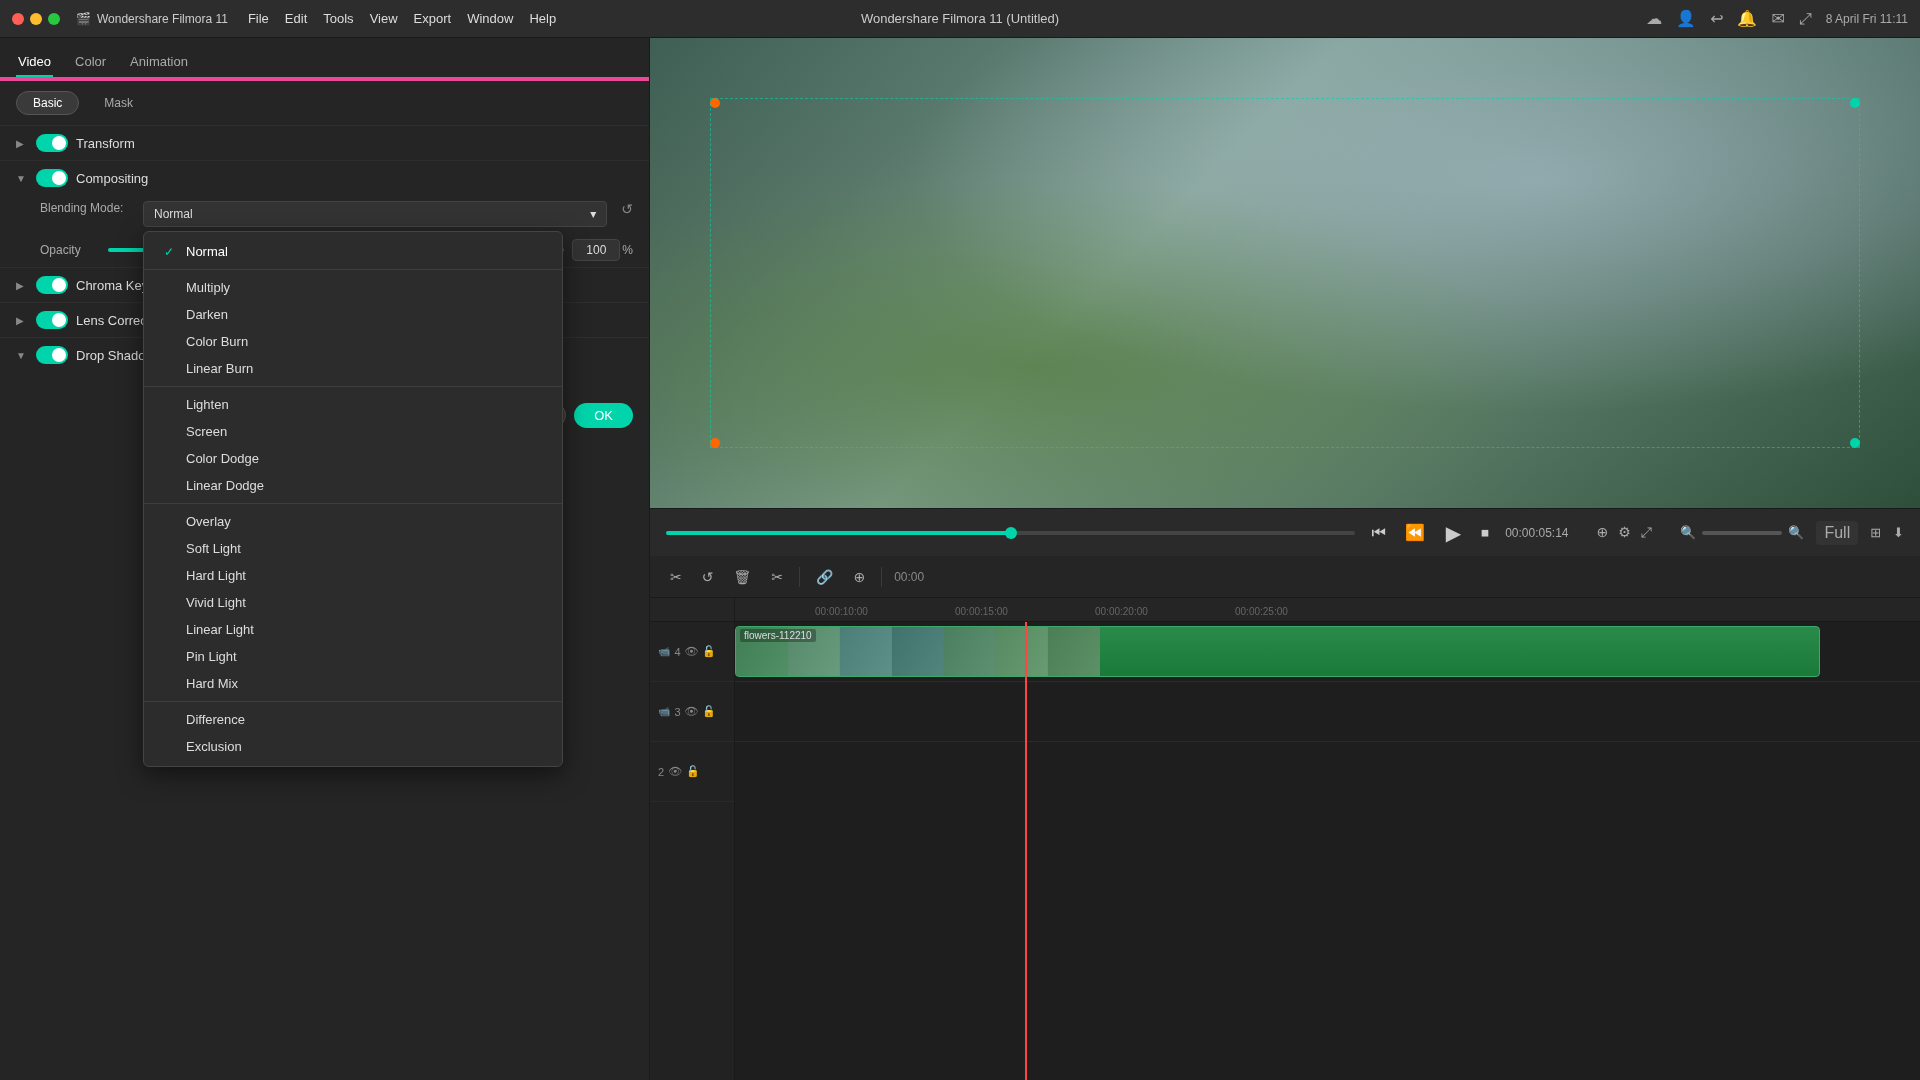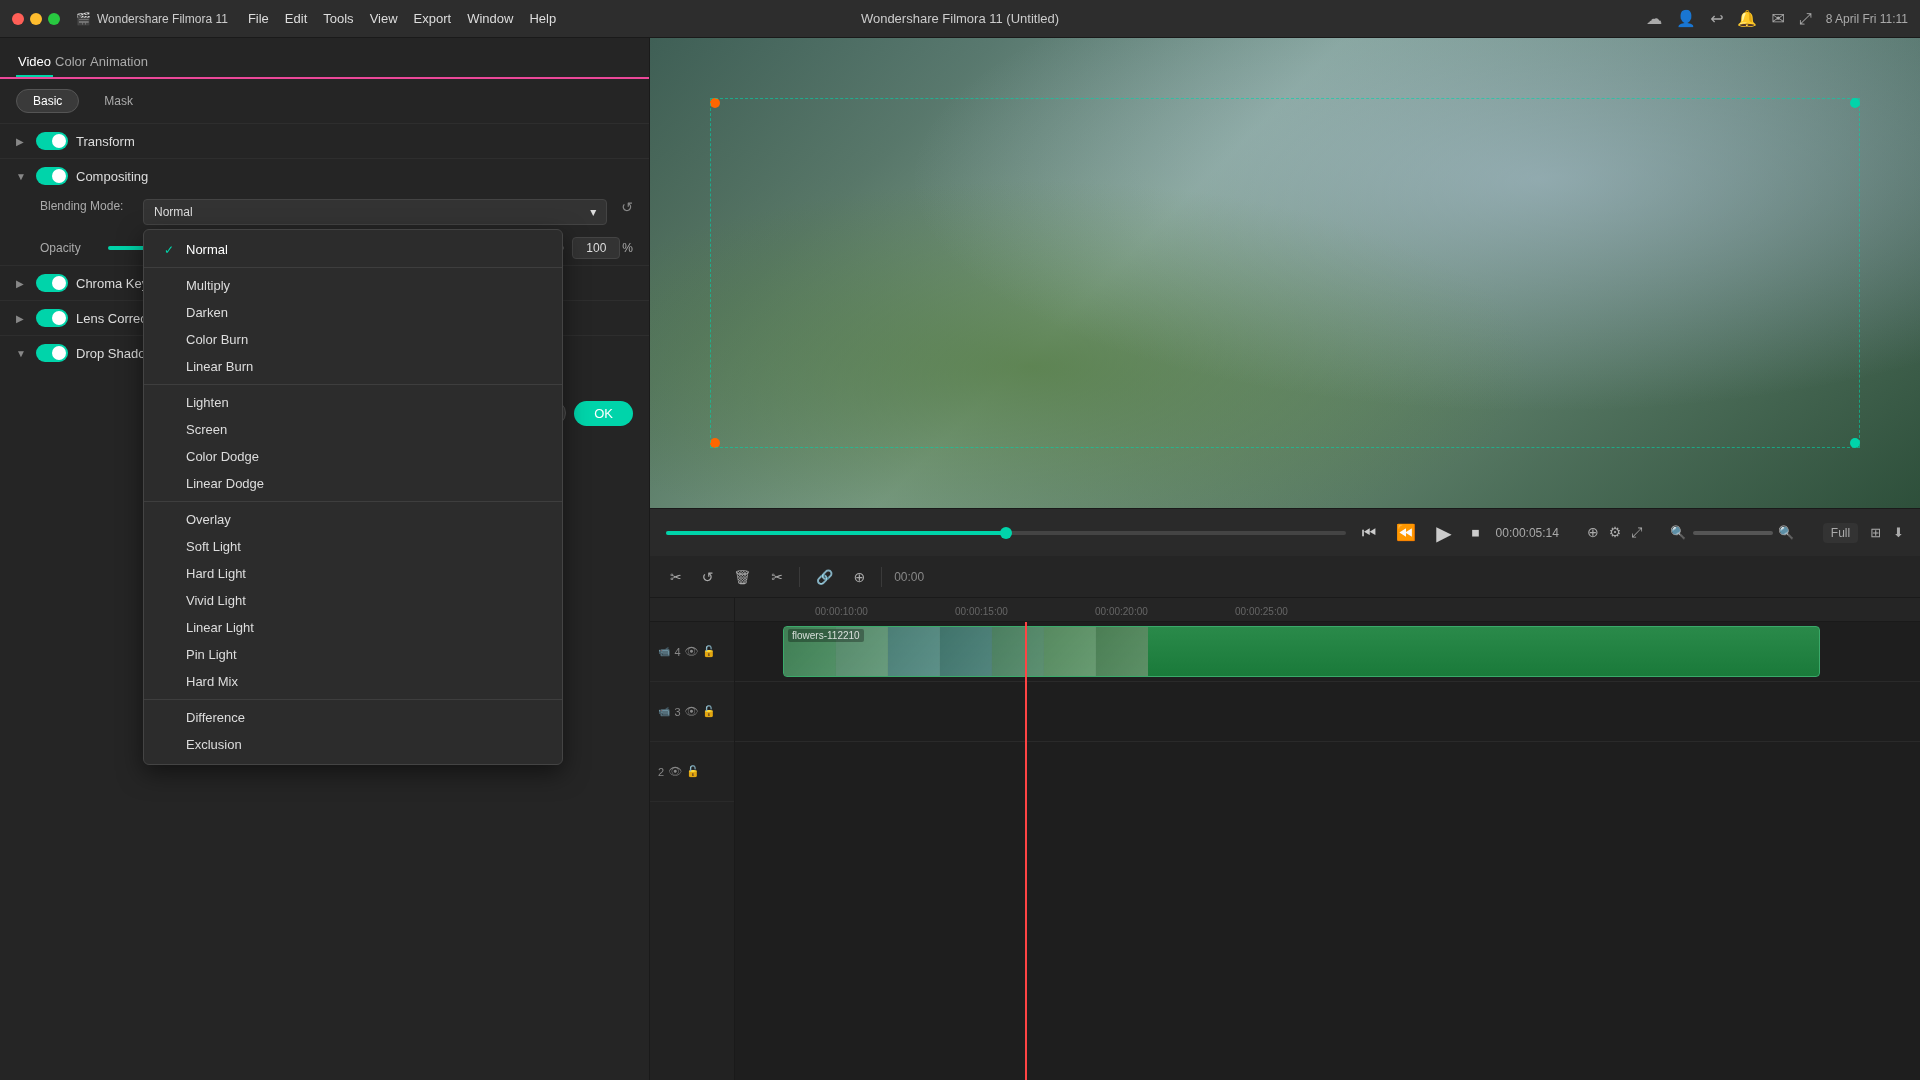--- a/index.html
+++ b/index.html
@@ -81,21 +81,22 @@
       background: #252525;
       display: flex;
       flex-direction: column;
       border-right: 1px solid #1a1a1a;
     }
 
     
     .panel-tabs {
       display: flex;
       padding: 10px 16px 0;
-      border-bottom: 2px solid #ec4899;
+      gap: 20px;
+      border-bottom: 4px solid #ec4899;
       background: #252525;
     }
     .panel-tab {
       padding: 6px 2px;
       font-size: 13px;
       color: #aaa;
       cursor: pointer;
       border-bottom: 2px solid transparent;
     }
     .panel-tab.active {
@@ -399,27 +400,26 @@
       font-size: 16px;
       cursor: pointer;
       padding: 4px;
     }
     .preview-time {
       font-size: 12px;
       color: #aaa;
       margin-left: auto;
     }
     .preview-resolution {
-      font-size: 12px;
+      font-size: 16px;
       color: #aaa;
       padding: 3px 8px;
       background: #333;
       border-radius: 4px;
       cursor: pointer;
-      margin-left: 16px;
     }
     .preview-icons {
       display: flex;
       gap: 10px;
       color: #aaa;
       font-size: 14px;
     }
 
     
     .zoom-controls {
@@ -842,21 +842,21 @@
 
           <div class="ruler-container">
             <div style="position:absolute;left:80px;bottom:4px;font-size:10px;color:#666;">00:00:10:00</div>
             <div style="position:absolute;left:220px;bottom:4px;font-size:10px;color:#666;">00:00:15:00</div>
             <div style="position:absolute;left:360px;bottom:4px;font-size:10px;color:#666;">00:00:20:00</div>
             <div style="position:absolute;left:500px;bottom:4px;font-size:10px;color:#666;">00:00:25:00</div>
           </div>
 
 
           <div class="track-row">
-            <div style="position:absolute;left:0;top:4px;right:100px;bottom:4px;border-radius:4px;overflow:hidden;background:linear-gradient(to bottom, #2a8a4a, #1a7a3a);border:1px solid #3aaa6a;margin-left:48px;">
+            <div style="position:absolute;left:0;top:4px;right:100px;bottom:4px;border-radius:4px;overflow:hidden;background:linear-gradient(to bottom, #2a8a4a, #1a7a3a);border:1px solid #3aaa6a;">
               <div class="clip-label">flowers-112210</div>
               <div style="display:flex;height:100%;opacity:0.7;">
                 <div style="flex-shrink:0;width:52px;height:100%;background:linear-gradient(135deg,#4a7a5a,#6a9a7a);border-right:1px solid rgba(255,255,255,0.1);"></div>
                 <div style="flex-shrink:0;width:52px;height:100%;background:linear-gradient(135deg,#6a8a7a,#8aaa9a);border-right:1px solid rgba(255,255,255,0.1);"></div>
                 <div style="flex-shrink:0;width:52px;height:100%;background:linear-gradient(135deg,#5a7a8a,#7a9aaa);border-right:1px solid rgba(255,255,255,0.1);"></div>
                 <div style="flex-shrink:0;width:52px;height:100%;background:linear-gradient(135deg,#4a6a7a,#6a8a9a);border-right:1px solid rgba(255,255,255,0.1);"></div>
                 <div style="flex-shrink:0;width:52px;height:100%;background:linear-gradient(135deg,#5a7a6a,#7a9a8a);border-right:1px solid rgba(255,255,255,0.1);"></div>
                 <div style="flex-shrink:0;width:52px;height:100%;background:linear-gradient(135deg,#6a8a6a,#8aaa8a);border-right:1px solid rgba(255,255,255,0.1);"></div>
                 <div style="flex-shrink:0;width:52px;height:100%;background:linear-gradient(135deg,#5a7a5a,#7a9a7a);"></div>
               </div>

